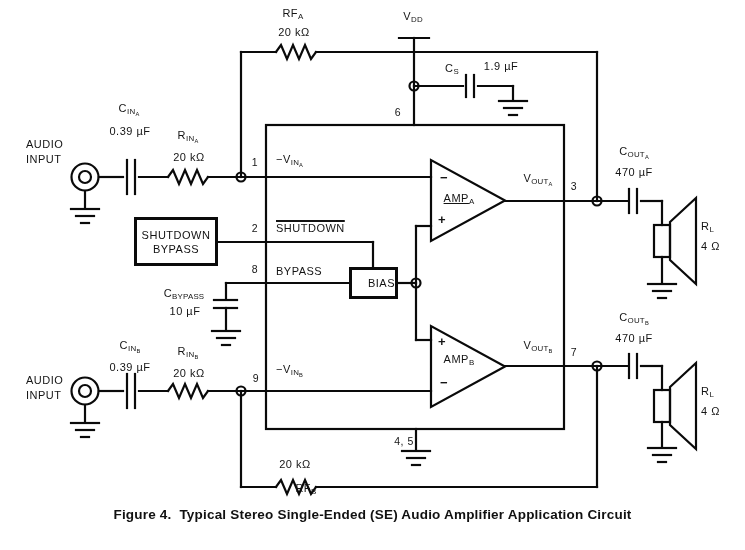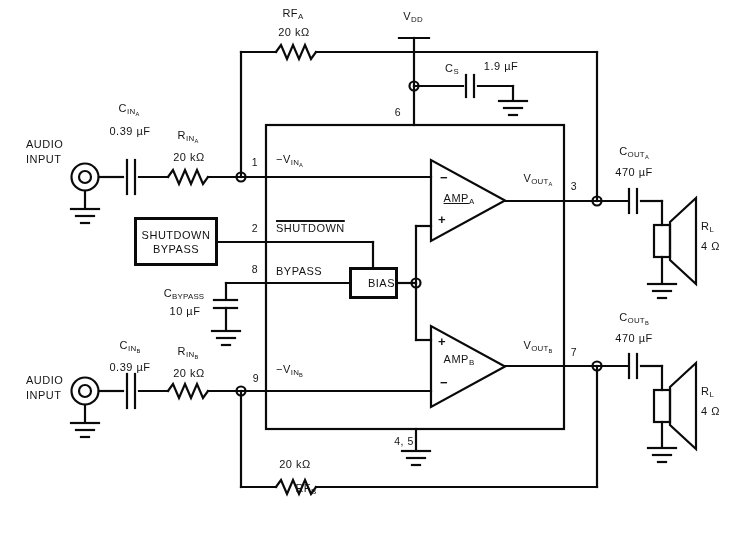--- a/index.html
+++ b/index.html
@@ -241,13 +241,14 @@
       <div class="lbl pin" style="left: 574px; top: 346px; transform: translateX(-50%);"><span>7</span></div>
       <div class="lbl" style="left: 634px; top: 311px; transform: translateX(-50%);"><span>C</span><sub><span>OUT</span><sub>B</sub></sub></div>
       <div class="lbl" style="left: 634px; top: 332px; transform: translateX(-50%);"><span>470 µF</span></div>
       <div class="lbl" style="left: 701px; top: 385px;"><span>R</span><sub><span>L</span></sub></div>
       <div class="lbl" style="left: 701px; top: 405px;"><span>4 Ω</span></div>
       <div class="lbl pin" style="left: 404px; top: 435px; transform: translateX(-50%);"><span>4, 5</span></div>
       <div class="lbl" style="left: 306px; top: 438px; transform: translateX(-50%); margin-top: 44px;"><span>RF</span><sub><span>B</span></sub></div>
       <div class="lbl" style="left: 295px; top: 458px; transform: translateX(-50%);"><span>20 kΩ</span></div>
     </div>
 
+  <div class="caption">Figure 4.  Typical Stereo Single-Ended (SE) Audio Amplifier Application Circuit</div>
 </div>
 
 </body></html>

